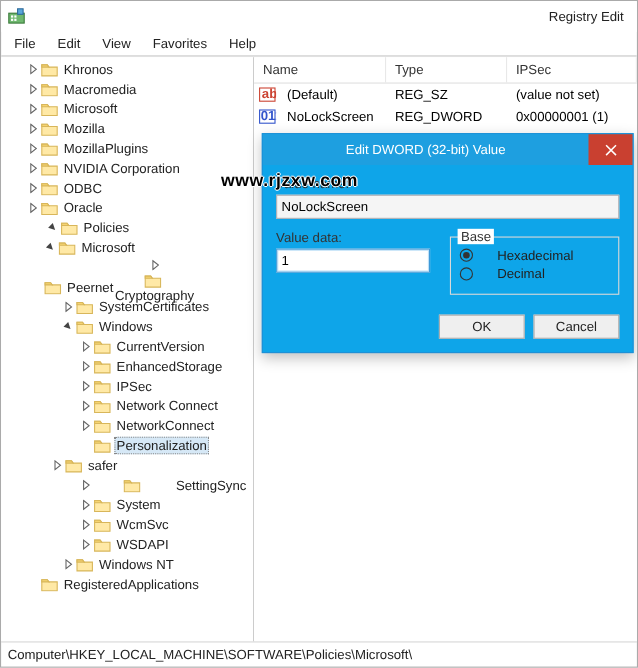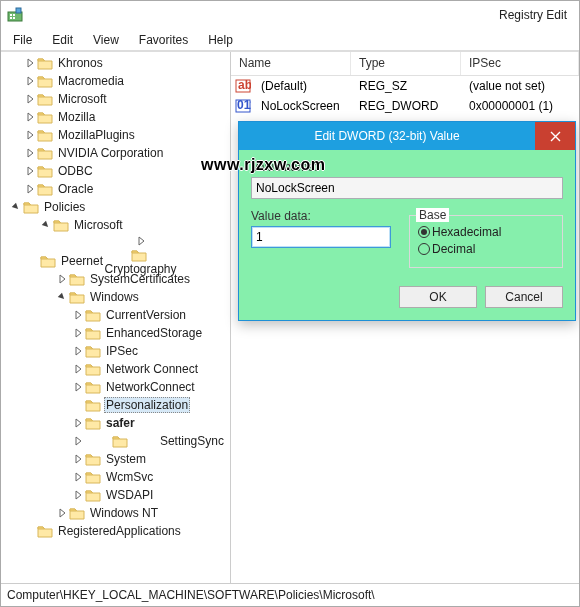--- a/index.html
+++ b/index.html
@@ -21,36 +21,36 @@
 .list-row .cell { padding: 1px 8px; white-space: nowrap; }
 .row-icon { width: 16px; height: 16px; margin-left: 4px; margin-right: 2px; flex-shrink: 0; }
 .tree { list-style: none; }
 .tree-node { white-space: nowrap; display: flex; align-items: center; height: 18px; padding-right: 4px; }
 .expander { width: 14px; height: 14px; display: inline-flex; align-items: center; justify-content: center; color: #555; cursor: pointer; flex-shrink: 0; }
 .expander.blank { visibility: hidden; }
 .folder-icon { width: 16px; height: 14px; margin-right: 3px; flex-shrink: 0; }
 .node-label { color: #222; padding: 0 2px; }
 .node-label.selected { background: #d6e8f6; border: 1px dotted #888; padding: 0 1px; }
 .statusbar { height: 22px; border-top: 1px solid #ccc; display: flex; align-items: center; padding: 0 6px; color: #222; }
-.dialog { position: absolute; left: 237px; top: 120px; width: 338px; background: #86efac; border: 1px solid #1e90d6; box-shadow: 0 4px 12px rgba(0,0,0,0.25); }
+.dialog { position: absolute; left: 237px; top: 120px; width: 338px; background: #0ea5e9; border: 1px solid #1e90d6; box-shadow: 0 4px 12px rgba(0,0,0,0.25); }
 .dialog-titlebar { background: #1e9fe0; color: #fff; height: 28px; display: flex; align-items: center; }
 .dialog-title { flex: 1; text-align: center; font-size: 12px; }
 .dialog-close { width: 40px; height: 28px; background: #c94030; color: #fff; display: flex; align-items: center; justify-content: center; font-size: 14px; }
 .dialog-body { padding: 10px 12px 8px; }
 .dialog-body label { color: #333; display: block; margin-bottom: 3px; }
 .txt { width: 100%; height: 22px; border: 1px solid #abadb3; padding: 2px 4px; background: #fff; }
 .txt.readonly { background: #f5f5f5; }
 .row2 { display: flex; margin-top: 10px; gap: 18px; }
 .valcol { width: 140px; }
 .valcol .txt { border: 1px solid #3e99d8; box-shadow: inset 0 0 0 1px #bde0f7; }
 .valcol .txt::selection { background: #3399ff; color: #fff; }
 .basecol { flex: 1; }
 .baseframe { border: 1px solid #d9d9d9; padding: 6px 8px 8px; position: relative; margin-top: 6px; }
 .baseframe-title { position: absolute; top: -8px; left: 6px; background: #fff; padding: 0 3px; color: #333; }
-.radio-row { display: flex; align-items: center; margin: 3px 0; color: #222; gap: 2px; }
+.radio-row { display: flex; align-items: center; margin: 3px 0; color: #222; gap: 22px; }
 .radio-outer { width: 12px; height: 12px; border: 1px solid #333; border-radius: 50%; display: inline-flex; align-items: center; justify-content: center; }
 .radio-dot { width: 6px; height: 6px; background: #333; border-radius: 50%; }
 .dialog-buttons { display: flex; justify-content: flex-end; gap: 8px; padding: 10px 12px 12px; }
 .btn { width: 78px; height: 22px; background: #efefef; border: 1px solid #acacac; color: #222; text-align: center; line-height: 20px; }
 .watermark { position: absolute; left: 200px; top: 155px; color: #000000; font-size: 16px; font-weight: bold; letter-spacing: 0.5px; text-shadow: -1px 0 #fff, 1px 0 #fff, 0 -1px #fff, 0 1px #fff; z-index: 50; pointer-events: none; }
 </style>
 </head>
 <body>
 
 <div class="titlebar">
@@ -167,21 +167,21 @@
             <svg width="10" height="10" viewBox="0 0 10 10">
               <path d="M3 1 L8 5 L3 9 z" fill="none" stroke="#666" stroke-width="1"></path>
             </svg>
           </span>
           <span class="folder-icon"><svg viewBox="0 0 16 14">
               <path d="M1 3 h5 l1.5 2 H15 v8 H1 z" fill="#ffe9a6" stroke="#d8b65a"></path>
               <path d="M1 3 h5 l1.5 2 H1 z" fill="#f6d472" stroke="#d8b65a"></path>
             </svg></span>
           <span class="node-label">Oracle</span>
         </li>
-        <li class="tree-node" style="padding-left: 8px;">
+        <li class="tree-node" style="padding-left: 40px;">
           <span class="expander ">
             <svg width="10" height="10" viewBox="0 0 10 10">
               <path d="M2 2 L8 5 L2 8 z" fill="#444" transform="rotate(45 5 5)"></path>
             </svg>
           </span>
           <span class="folder-icon"><svg viewBox="0 0 16 14">
               <path d="M1 3 h5 l1.5 2 H15 v8 H1 z" fill="#ffe9a6" stroke="#d8b65a"></path>
               <path d="M1 3 h5 l1.5 2 H1 z" fill="#f6d472" stroke="#d8b65a"></path>
             </svg></span>
           <span class="node-label">Policies</span>
@@ -303,21 +303,21 @@
           <span class="node-label">NetworkConnect</span>
         </li>
         <li class="tree-node" style="padding-left: 70px;">
           <span class="expander blank"></span>
           <span class="folder-icon"><svg viewBox="0 0 16 14">
               <path d="M1 3 h5 l1.5 2 H15 v8 H1 z" fill="#ffe9a6" stroke="#d8b65a"></path>
               <path d="M1 3 h5 l1.5 2 H1 z" fill="#f6d472" stroke="#d8b65a"></path>
             </svg></span>
           <span class="node-label selected">Personalization</span>
         </li>
-        <li class="tree-node" style="padding-left: 70px; font-weight: bold;">
+        <li class="tree-node" style="padding-left: 44px;">
           <span class="expander ">
             <svg width="10" height="10" viewBox="0 0 10 10">
               <path d="M3 1 L8 5 L3 9 z" fill="none" stroke="#666" stroke-width="1"></path>
             </svg>
           </span>
           <span class="folder-icon"><svg viewBox="0 0 16 14">
               <path d="M1 3 h5 l1.5 2 H15 v8 H1 z" fill="#ffe9a6" stroke="#d8b65a"></path>
               <path d="M1 3 h5 l1.5 2 H1 z" fill="#f6d472" stroke="#d8b65a"></path>
             </svg></span>
           <span class="node-label">safer</span>

